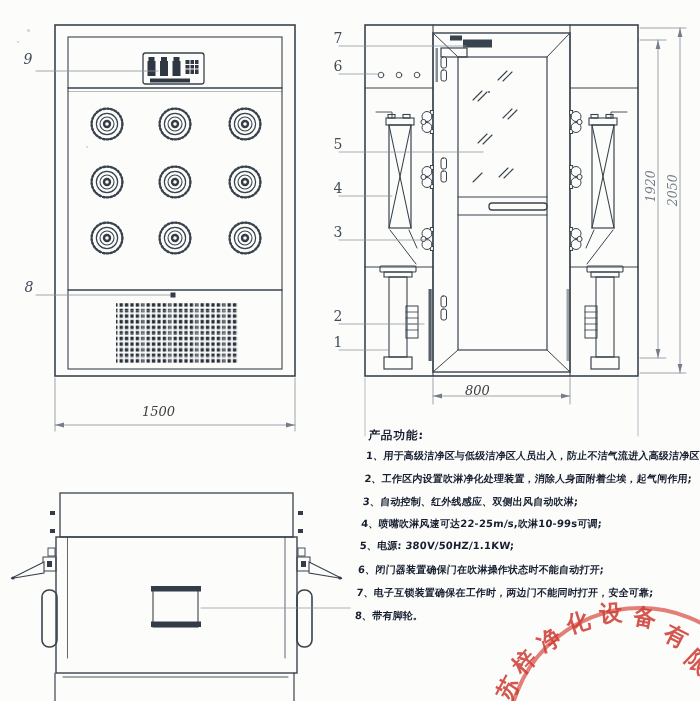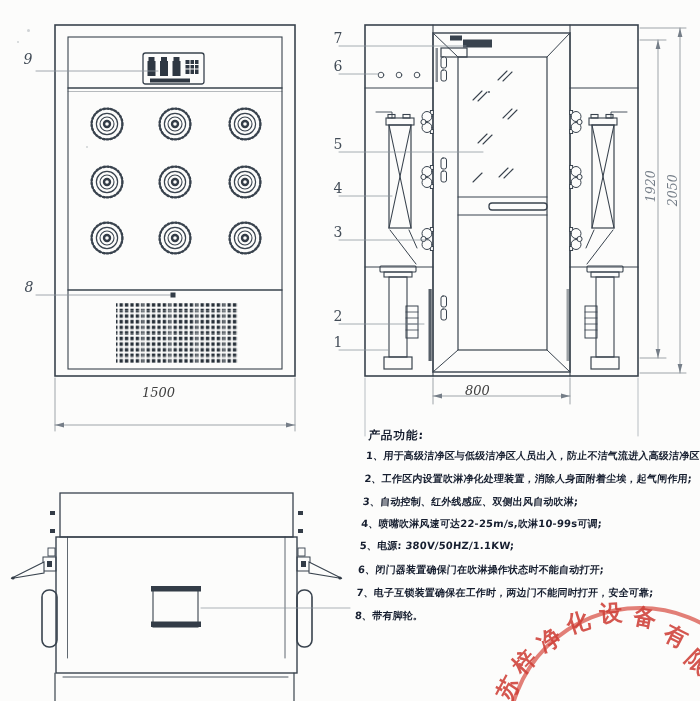--- a/index.html
+++ b/index.html
@@ -310,21 +310,21 @@
       <rect x="151" y="621.5" width="50" height="5.5" fill="#333c47" stroke="none"></rect>
     </g>
     <line x1="201" y1="608" x2="350" y2="608" stroke="#8a939c" stroke-width="0.7"></line>
   </g>
 
   <circle cx="640" cy="740" r="132" fill="none" stroke="#d9554b" stroke-width="4" opacity="0.75"></circle>
 </svg>
 
 <span class="lbl callout" style="left:20px;top:52px;font-style:italic;">9</span>
 <span class="lbl callout" style="left:21px;top:280px;font-style:italic;">8</span>
-<span class="lbl dim" style="left:142px;top:386px;width:60px;">1500</span>
+<span class="lbl dim" style="left:142px;top:405px;width:60px;">1500</span>
 
 <span class="lbl callout" style="left:330px;top:31px;">7</span>
 <span class="lbl callout" style="left:330px;top:59px;">6</span>
 <span class="lbl callout" style="left:330px;top:137px;">5</span>
 <span class="lbl callout" style="left:330px;top:181px;">4</span>
 <span class="lbl callout" style="left:330px;top:225px;">3</span>
 <span class="lbl callout" style="left:330px;top:309px;">2</span>
 <span class="lbl callout" style="left:330px;top:335px;">1</span>
 
 <span class="lbl dim" style="left:465px;top:384px;width:60px;">800</span>

